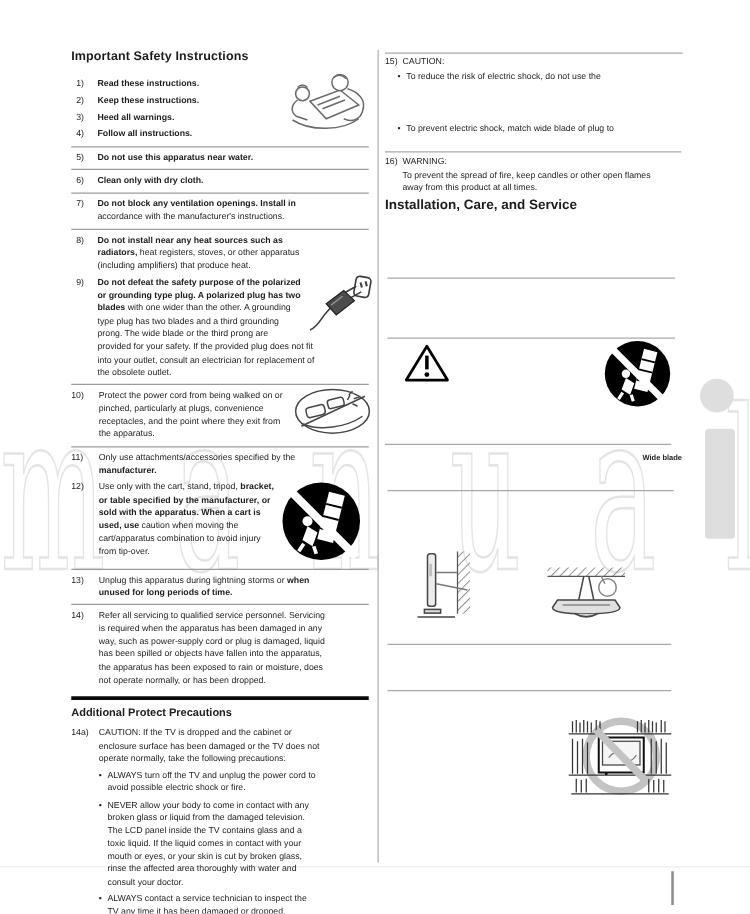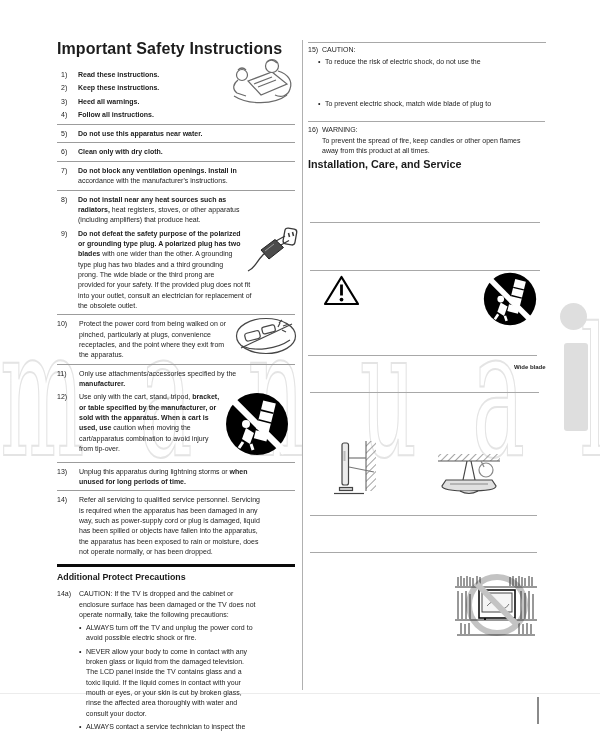--- a/index.html
+++ b/index.html
@@ -14,21 +14,21 @@
           background:#dedede;z-index:0;}
   .wm-stem{position:absolute;left:564px;top:343px;width:24px;height:88px;border-radius:3px;
            background:#dedede;z-index:0;}
   
   .divider{position:absolute;left:302px;top:40px;width:1px;height:650px;background:#b0b0b0;z-index:1;}
   .footer-line{position:absolute;left:0;top:693px;width:600px;height:1px;background:#ececec;z-index:1;}
   .footer-tick{position:absolute;left:537px;top:697px;width:2px;height:27px;background:#8a8a8a;z-index:2;}
   .col-left{position:absolute;left:57px;top:40px;width:242px;z-index:2;}
   .col-right{position:absolute;left:308px;top:0;width:238px;height:587px;z-index:2;font-size:7px;line-height:10.4px;}
   
-  h1.title{font-size:16px;font-weight:bold;margin:0 0 12px 0;letter-spacing:.1px;}
+  h1.title{font-size:10px;font-weight:bold;margin:0 0 12px 0;letter-spacing:.1px;}
   .item{display:flex;margin:0 0 3.2px 0;font-size:7px;line-height:10.3px;}
   .item::after{content:"";display:block;clear:both;}
   .num{flex:0 0 21px;padding-left:4px;box-sizing:border-box;}
   .num.wide{flex-basis:22px;padding-left:0;}
   .txt{width:182px;}
   .txt b{font-weight:bold;}
   .sep{border-top:1px solid #9c9c9c;height:0;margin:1.5px 0 4px 0;width:238px;}
   .thickbar{height:3px;background:#0a0a0a;width:238px;margin:7px 0 5px 0;}
   h2.subtitle{font-size:8.8px;font-weight:bold;margin:0 0 7px 0;}
   .bullet{display:flex;margin-top:3px;}

